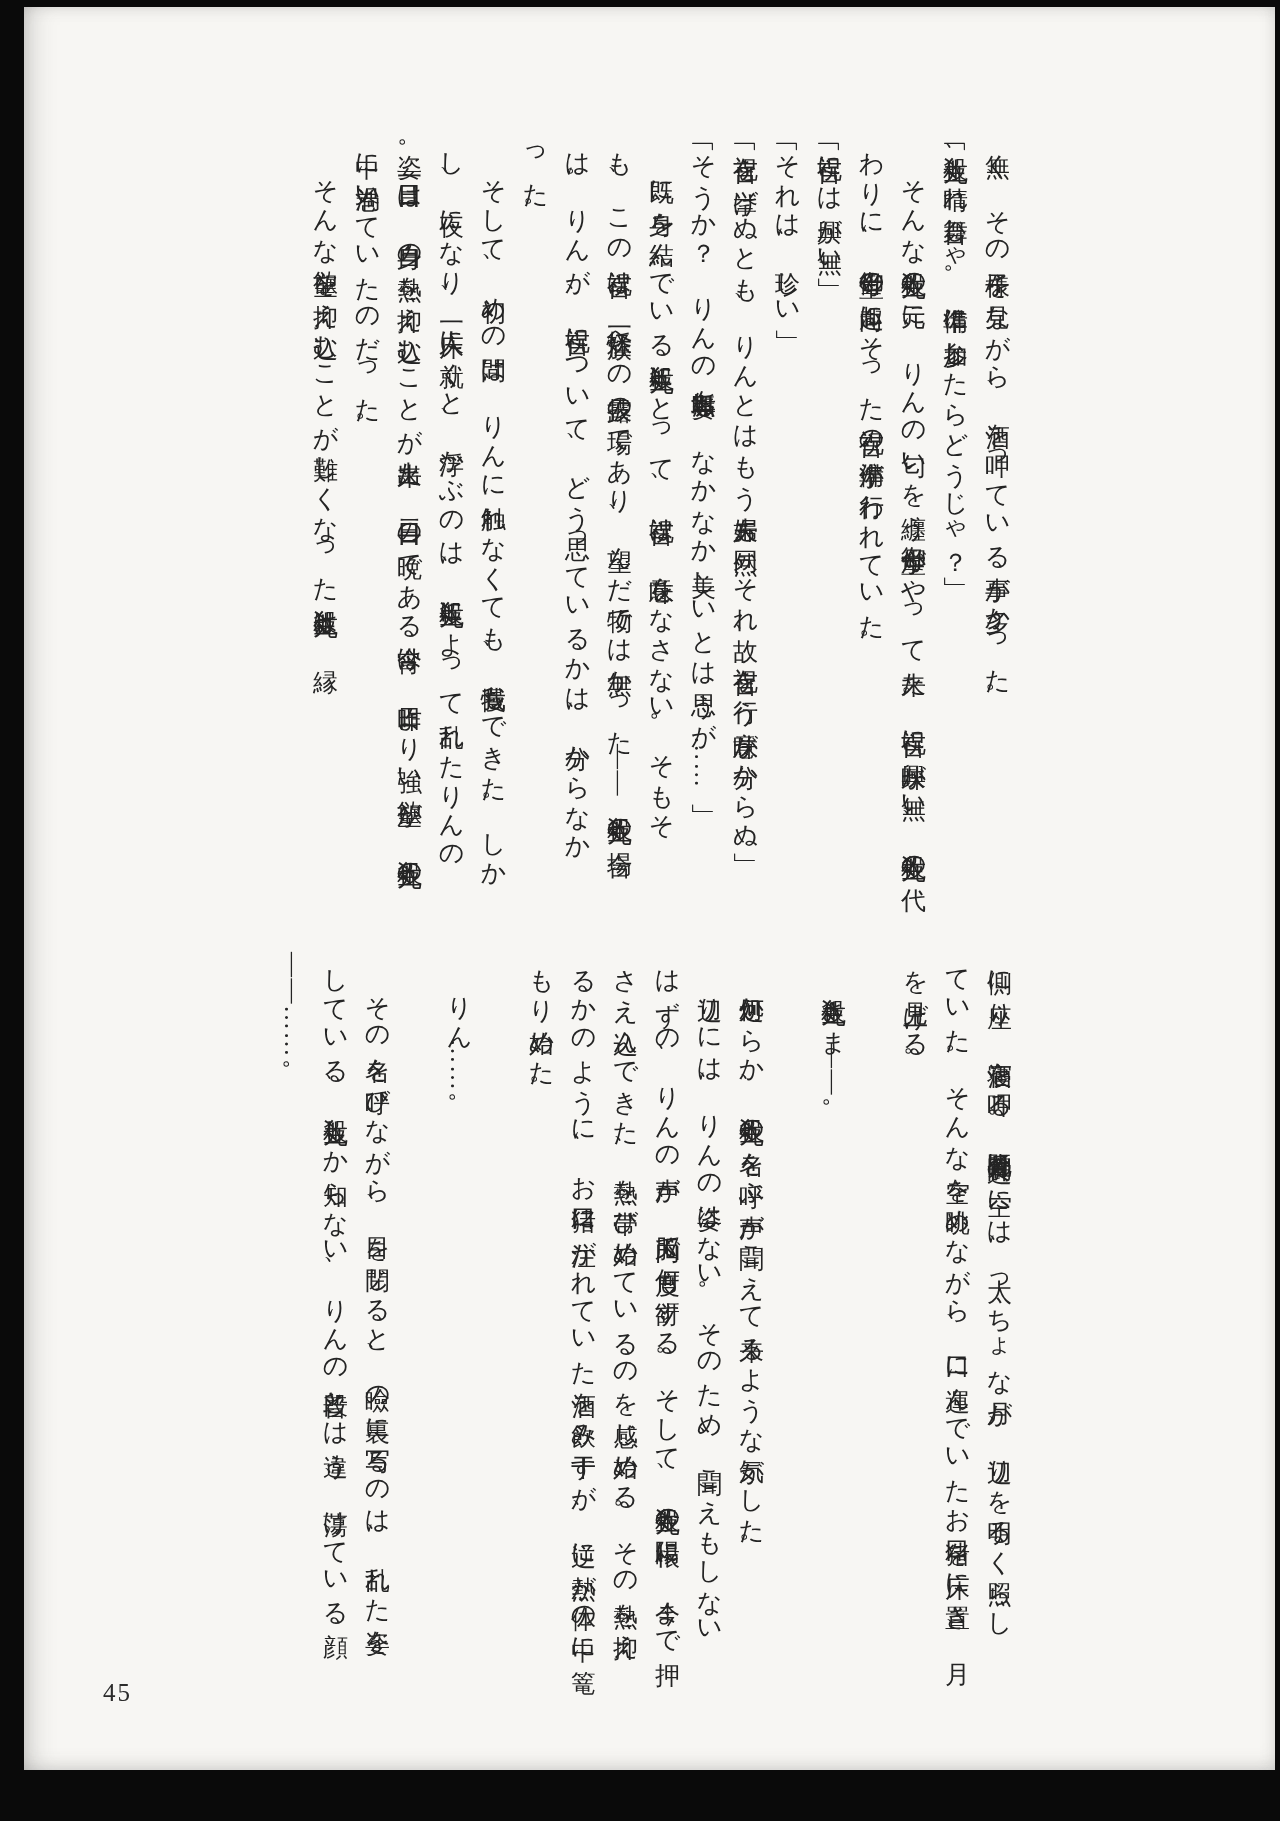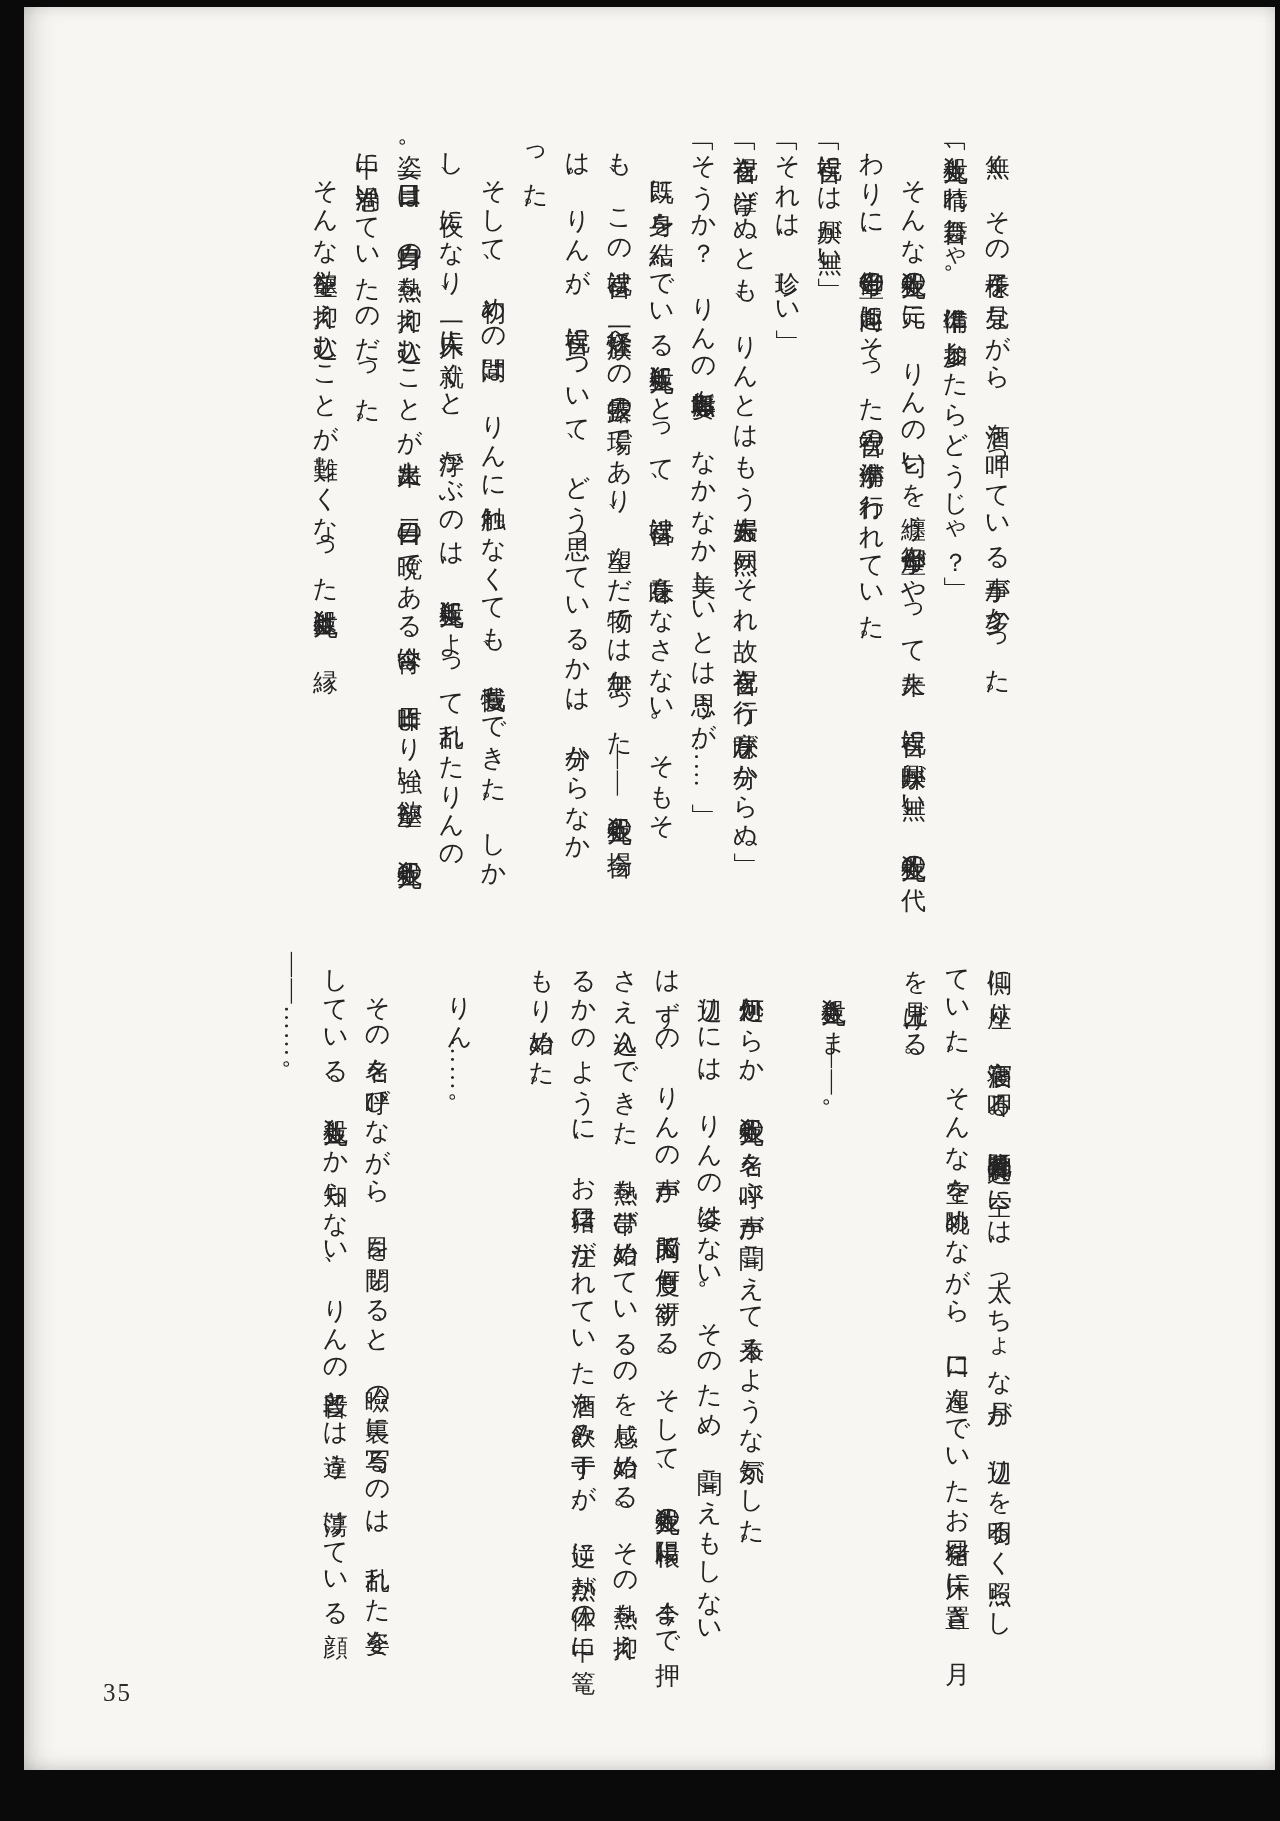--- a/index.html
+++ b/index.html
@@ -84,15 +84,15 @@
 
   <div class="vblock bottom-block">
     <p>側に座り、寝酒を呷る。皆既月食間近の空には、太っちょな月が、辺りを明るく照らしていた。そんな空を眺めながら、口に運んでいたお猪口を床に置き、月を見上げる。</p>
     <p class="standout">　殺生丸さま——。</p>
     <p>　何処からか、殺生丸の名を呼ぶ声が聞こえて来るような気がした。</p>
     <p>　辺りには、りんの姿はない。そのため、聞こえもしないはずの、りんの声が、脳内で何度も谺する。そして、殺生丸の陽根に、今まで押さえ込んできた、熱を帯び始めているのを感じ始める。その熱を抑えるかのように、お猪口に注がれていた酒を飲み干すが、逆に熱が体の中に篭もり始めた。</p>
     <p class="standout">　りん……。</p>
     <p>　その名を呼びながら、目を閉じると、瞼の裏に写るのは、乱れた姿をしている、殺生丸しか知らない、りんの普段とは違う、蕩けている顔——……。</p>
   </div>
 
-  <div class="page-num">35</div>
+  <div class="page-num">45</div>
 
 </div>
 
 </body></html>

